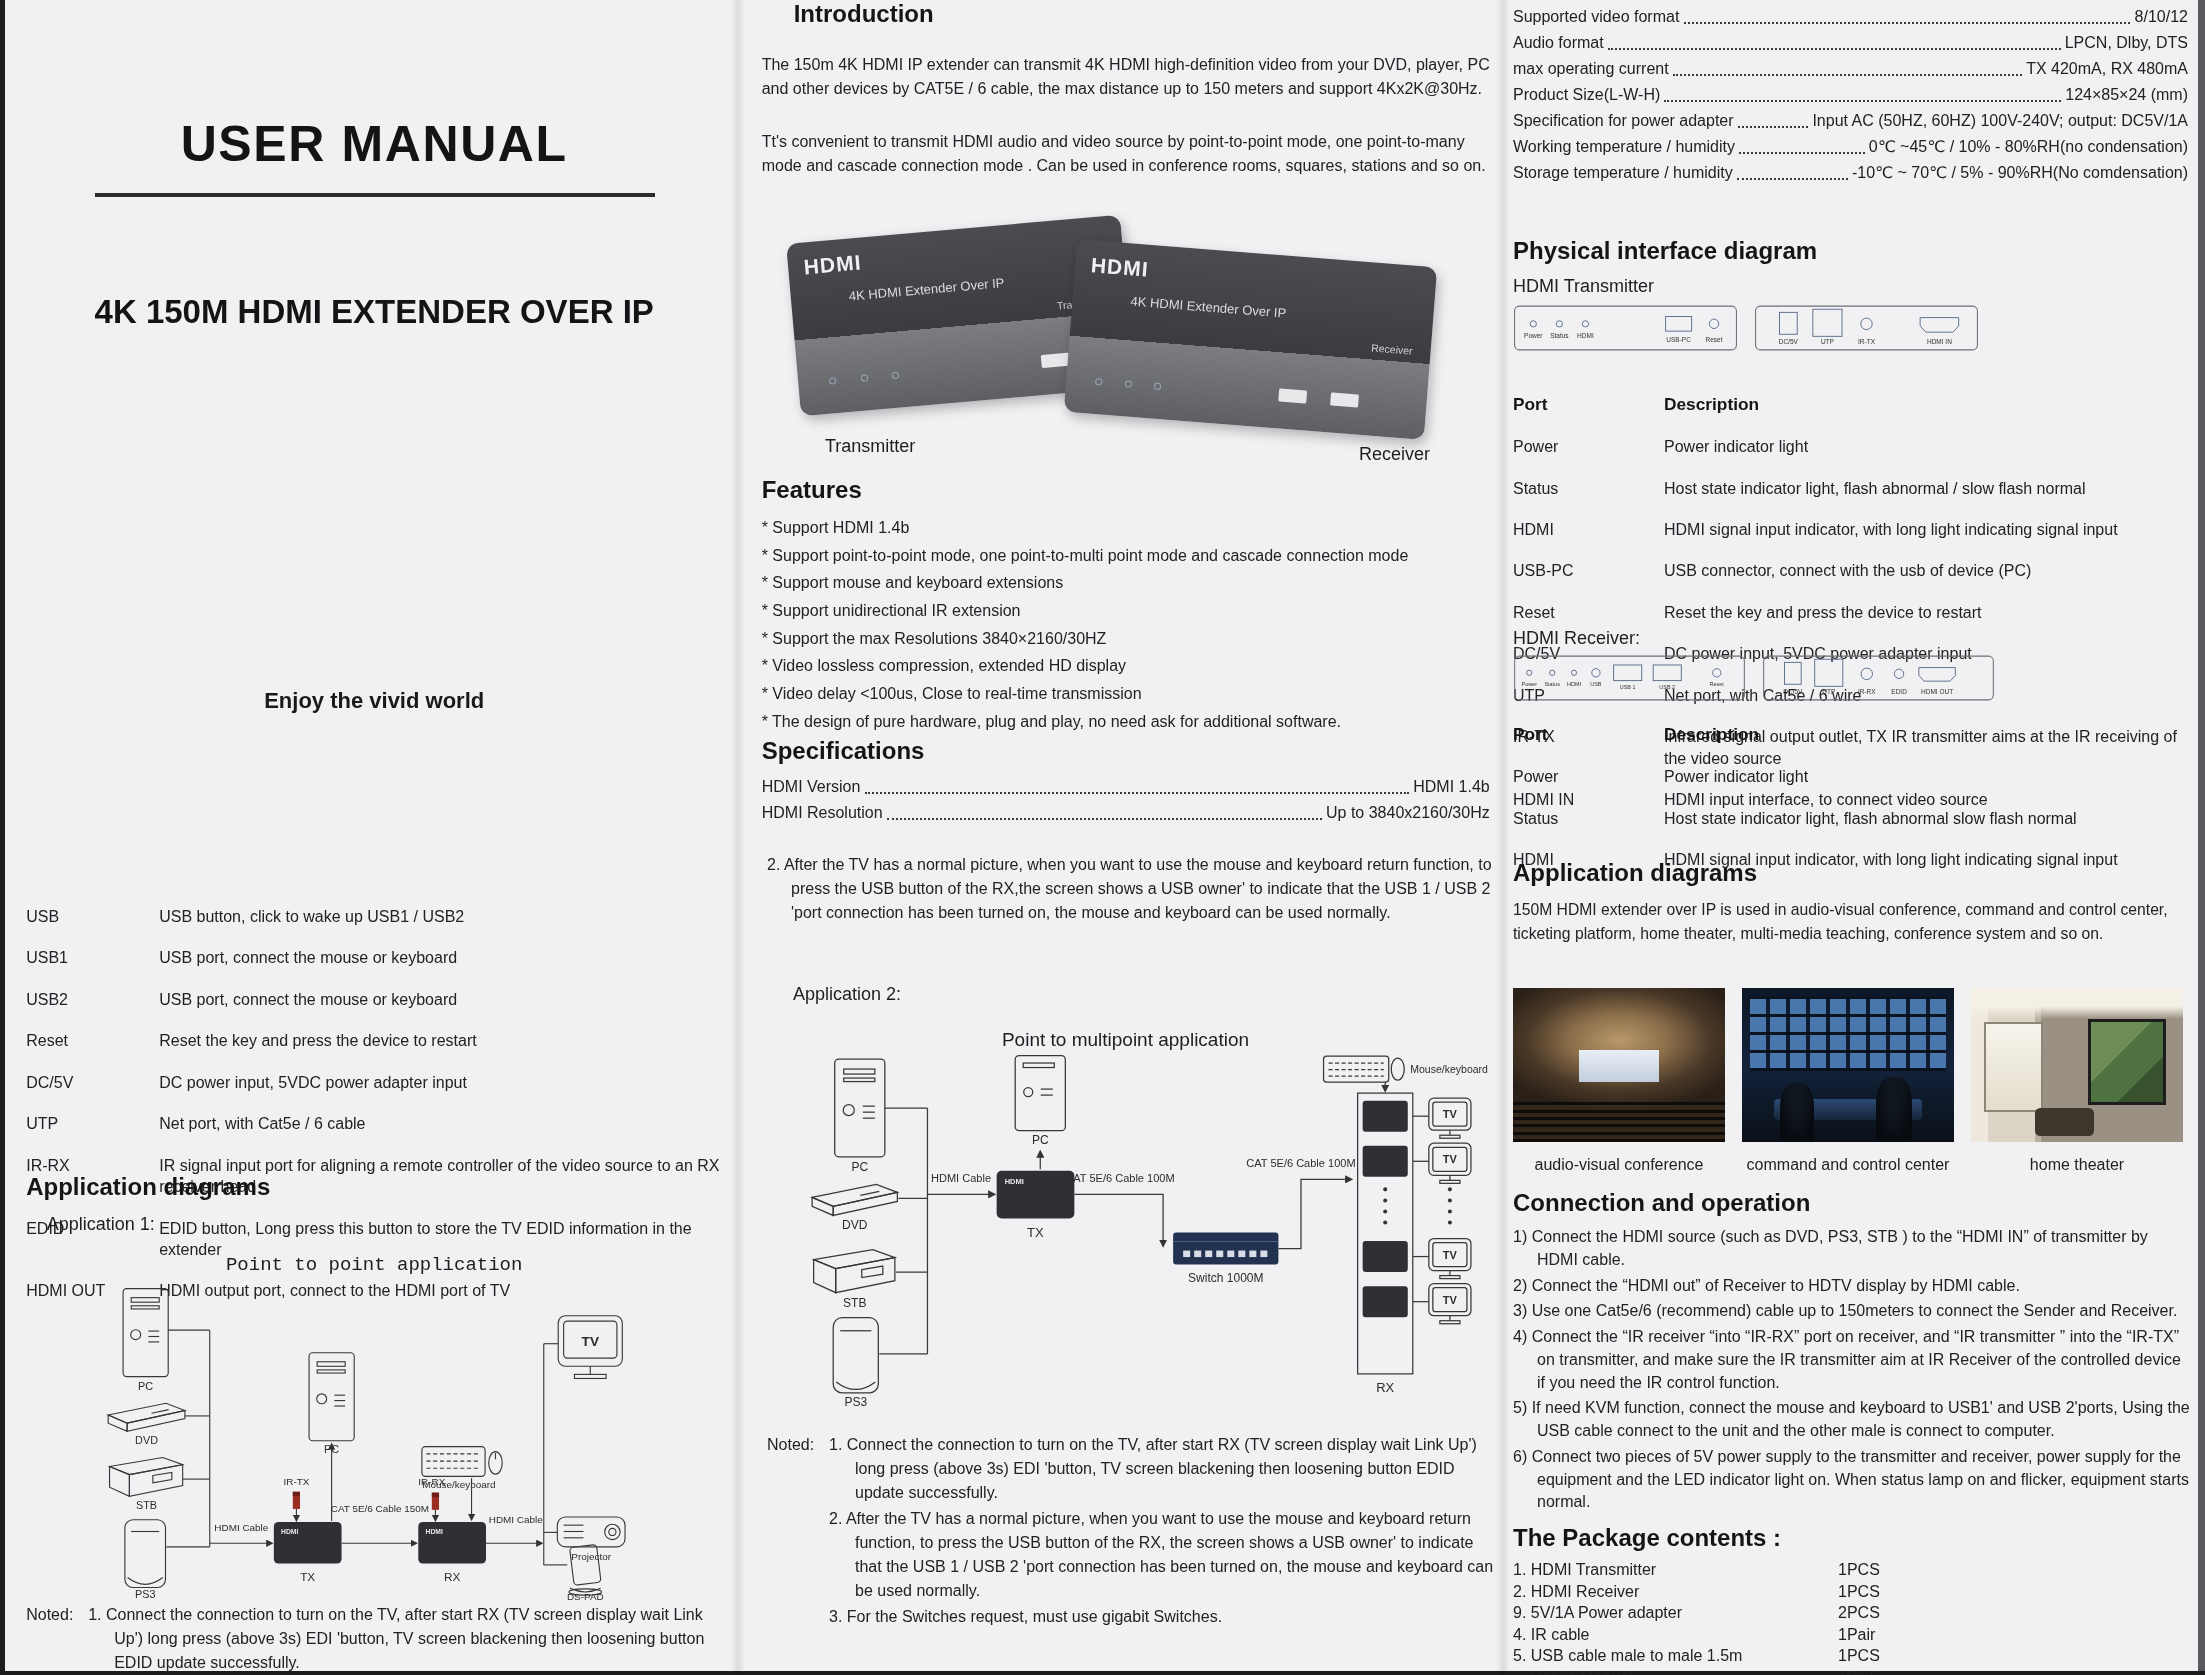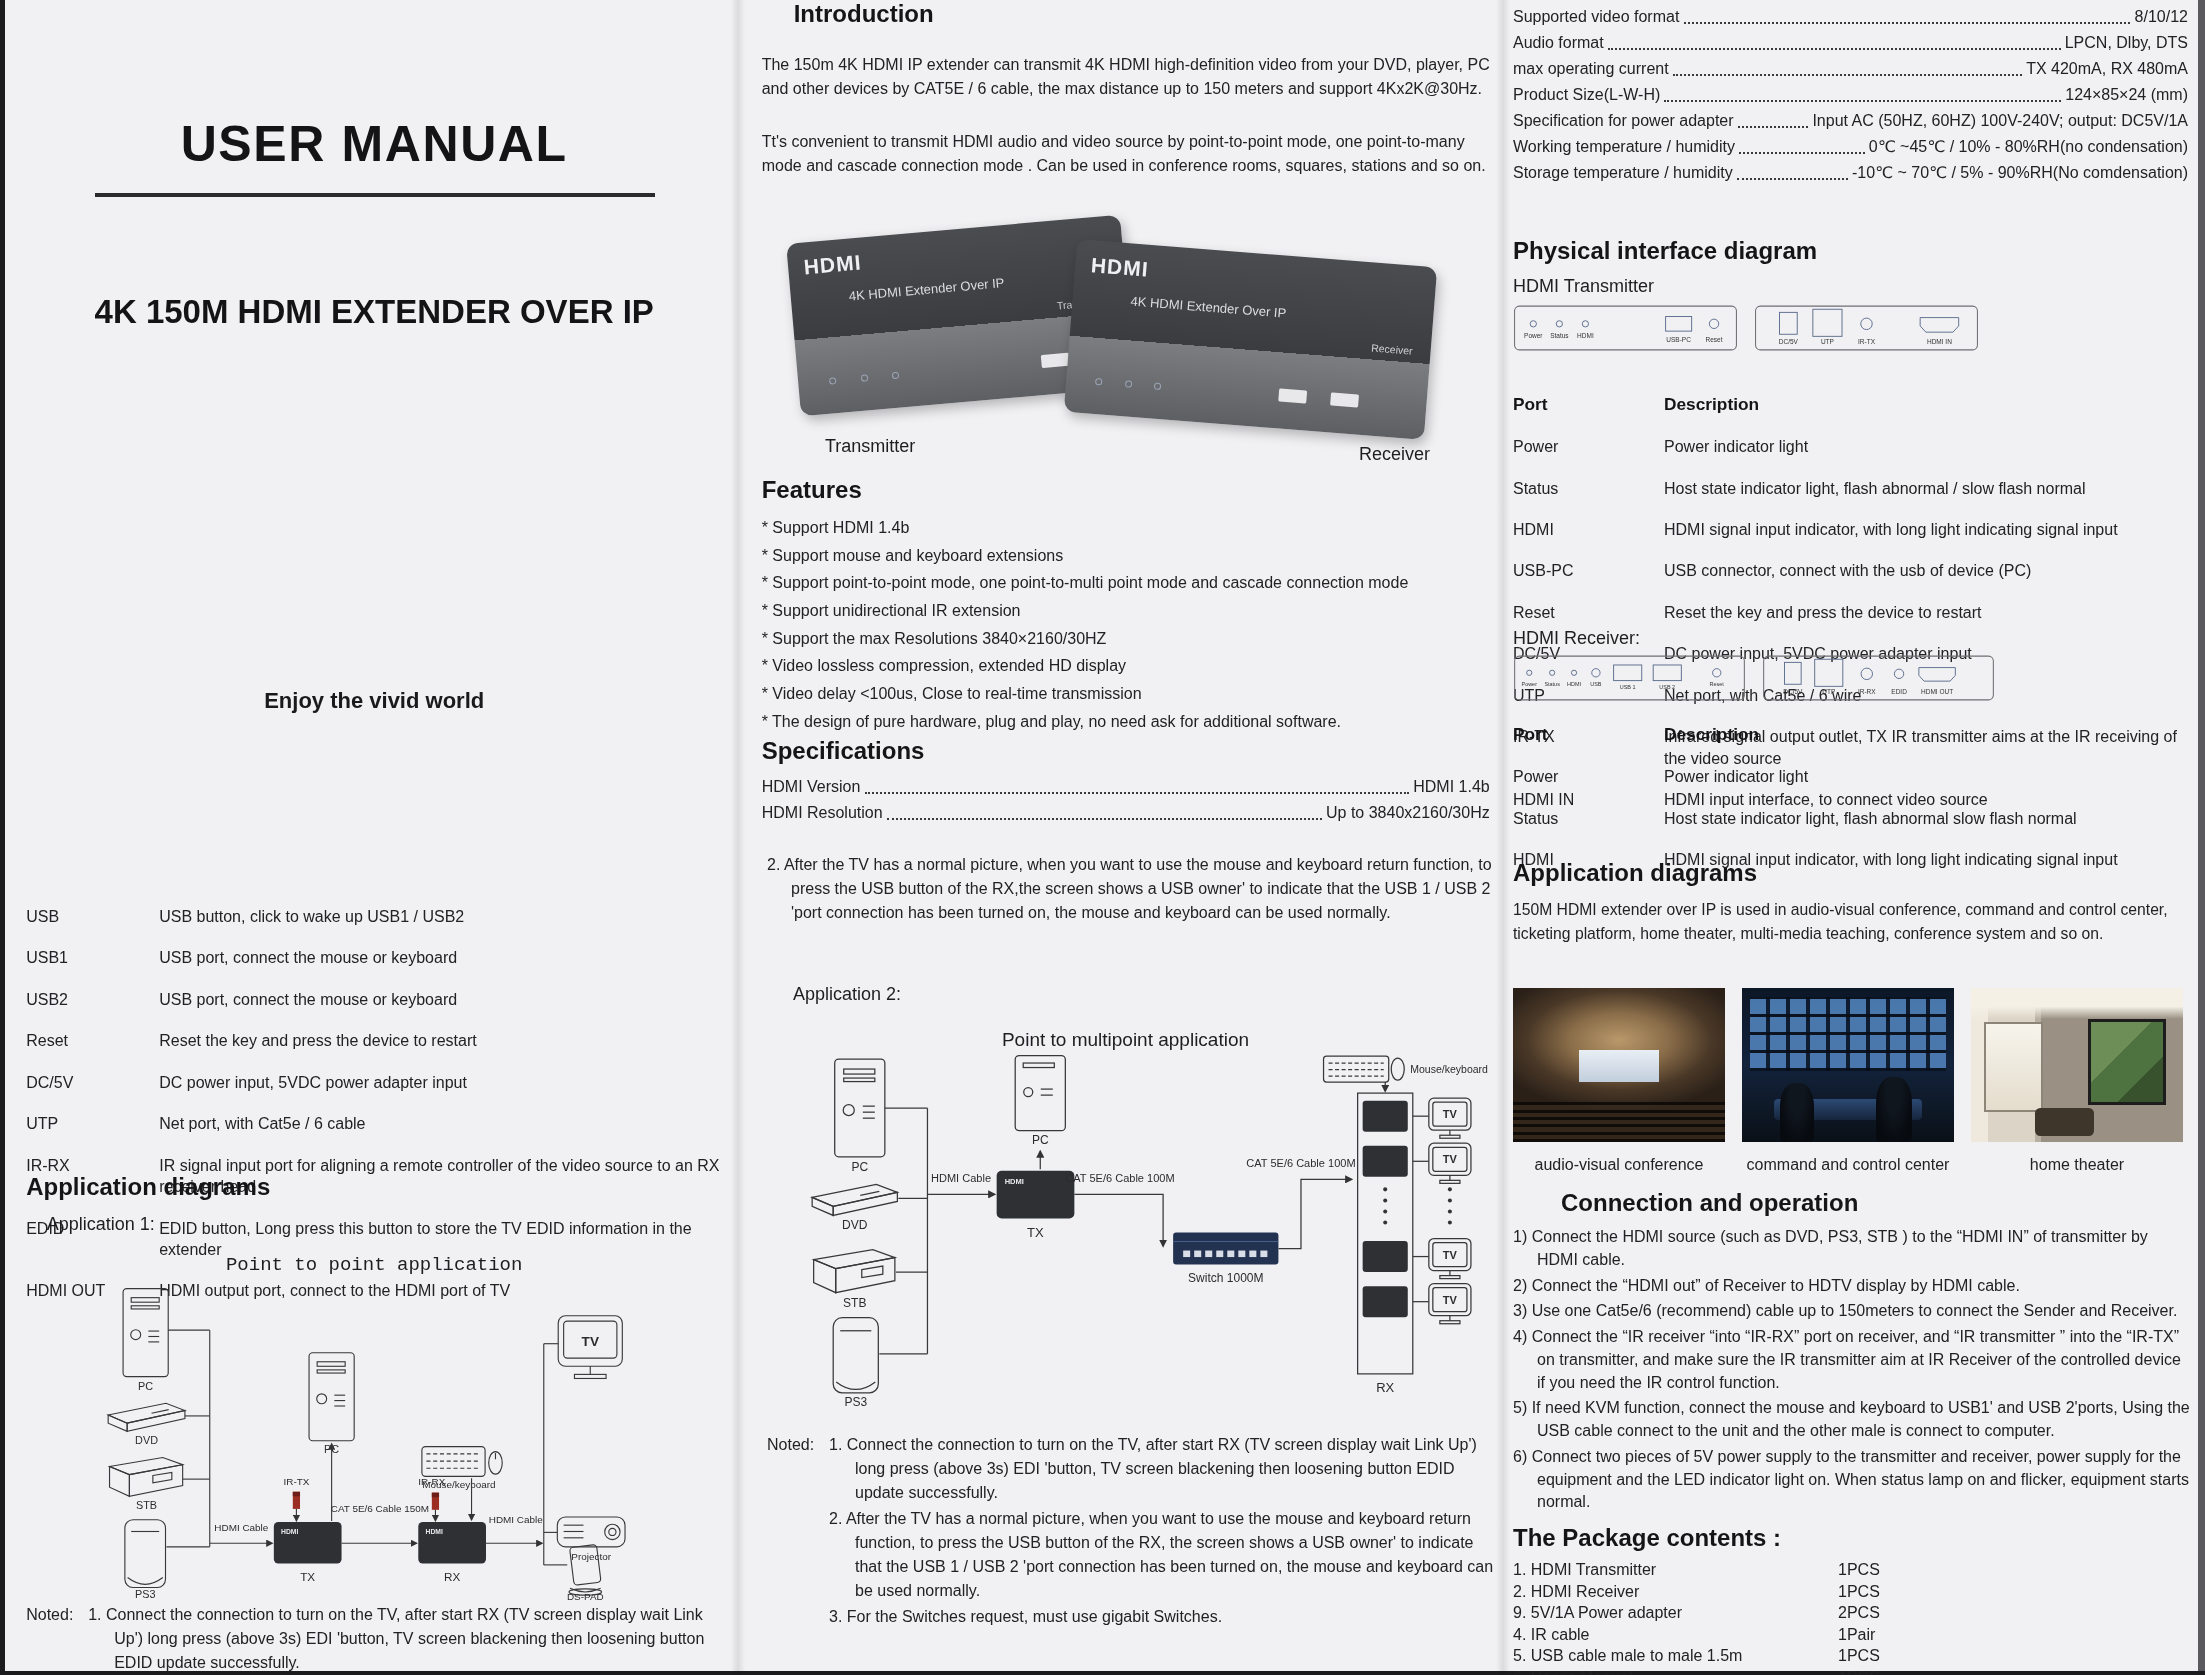--- a/index.html
+++ b/index.html
@@ -90,22 +90,22 @@
       <span class="usb" style="right:120px;"></span>
       <span class="usb" style="right:68px;"></span>
     </div>
   </div>
   <div class="h2" style="position:absolute;left:79px;top:436px;">Transmitter</div>
   <div class="h2" style="position:absolute;left:613px;top:444px;">Receiver</div>
 
   <div class="h1" style="position:absolute;left:15.7px;top:476px;">Features</div>
   <div style="position:absolute;left:15.7px;top:516px;width:730px;">
     <div class="feat">* Support HDMI 1.4b</div>
+    <div class="feat">* Support point-to-point mode, one point-to-multi point mode and cascade connection mode</div>
     <div class="feat">* Support mouse and keyboard extensions</div>
-    <div class="feat">* Support point-to-point mode, one point-to-multi point mode and cascade connection mode</div>
     <div class="feat">* Support unidirectional IR extension</div>
     <div class="feat">* Support the max Resolutions 3840×2160/30HZ</div>
     <div class="feat">* Video lossless compression, extended HD display</div>
     <div class="feat">* Video delay &lt;100us,  Close to real-time transmission</div>
     <div class="feat">* The design of pure hardware, plug and play, no need ask for additional software.</div>
   </div>
 
   <div class="h1" style="position:absolute;left:15.7px;top:737px;">Specifications</div>
   <div style="position:absolute;left:15.7px;top:774px;width:728px;">
     <div class="spec-row">
@@ -542,21 +542,21 @@
     <div class="ph-child" style="left:0;top:0;width:100%;height:20%;background:linear-gradient(180deg,#f4f0e6 60%,rgba(244,240,230,0) 100%);"></div>
     <div class="ph-child" style="left:6%;top:22%;width:26%;height:56%;background:linear-gradient(180deg,#f7f4ec,#e4ddcd);border:2.1px solid #8d8578;"></div>
     <div class="ph-child" style="right:8%;top:20%;width:34%;height:52%;background:linear-gradient(135deg,#6d8f57 0 40%,#4f7340 40% 70%,#37522d 70% 100%);border:3.1px solid #1d1d1d;"></div>
     <div class="ph-child" style="left:30%;bottom:4%;width:28%;height:18%;background:#3e352b;border-radius:5.2px;"></div>
   </div>
 
   <div class="cap" style="position:absolute;left:0;top:329px;width:212px;text-align:center;">audio-visual conference</div>
   <div class="cap" style="position:absolute;left:229px;top:329px;width:212px;text-align:center;">command and control center</div>
   <div class="cap" style="position:absolute;left:458px;top:329px;width:212px;text-align:center;">home theater</div>
 
-  <div class="h1" style="position:absolute;left:0;top:362px;margin-left:48px;">Connection and operation</div>
+  <div class="h1" style="position:absolute;left:0;top:362px;">Connection and operation</div>
   <div style="position:absolute;left:0;top:399px;width:678px;">
     <div class="conn-item">1) Connect the HDMI source (such as DVD, PS3, STB ) to the “HDMI IN” of transmitter by HDMI cable.</div>
     <div class="conn-item">2) Connect the “HDMI out” of Receiver to HDTV display by HDMI cable.</div>
     <div class="conn-item">3) Use one Cat5e/6 (recommend) cable up to 150meters to connect the Sender and Receiver.</div>
     <div class="conn-item">4) Connect the “IR receiver “into “IR-RX” port on receiver, and “IR transmitter ” into the “IR-TX” on transmitter, and make sure the IR transmitter aim at IR Receiver of the controlled device if you need the IR control function.</div>
     <div class="conn-item">5) If need KVM function, connect the mouse and keyboard to USB1' and USB 2'ports, Using the USB cable connect to the unit and the other male is connect to computer.</div>
     <div class="conn-item">6) Connect two pieces of 5V power supply to the transmitter and receiver, power supply for the equipment and the LED indicator light on. When status lamp on and flicker, equipment starts normal.</div>
   </div>
 
   <div class="h1" style="position:absolute;left:0;top:697px;">The Package contents :</div>

